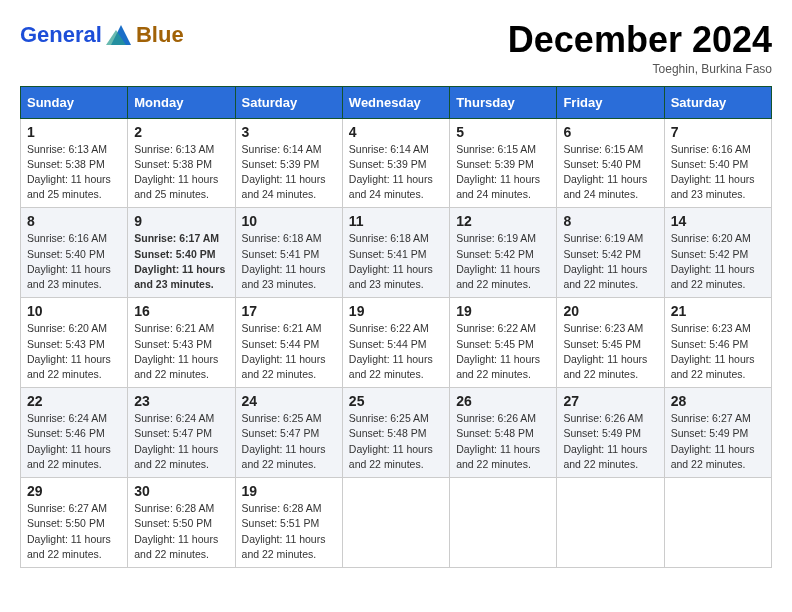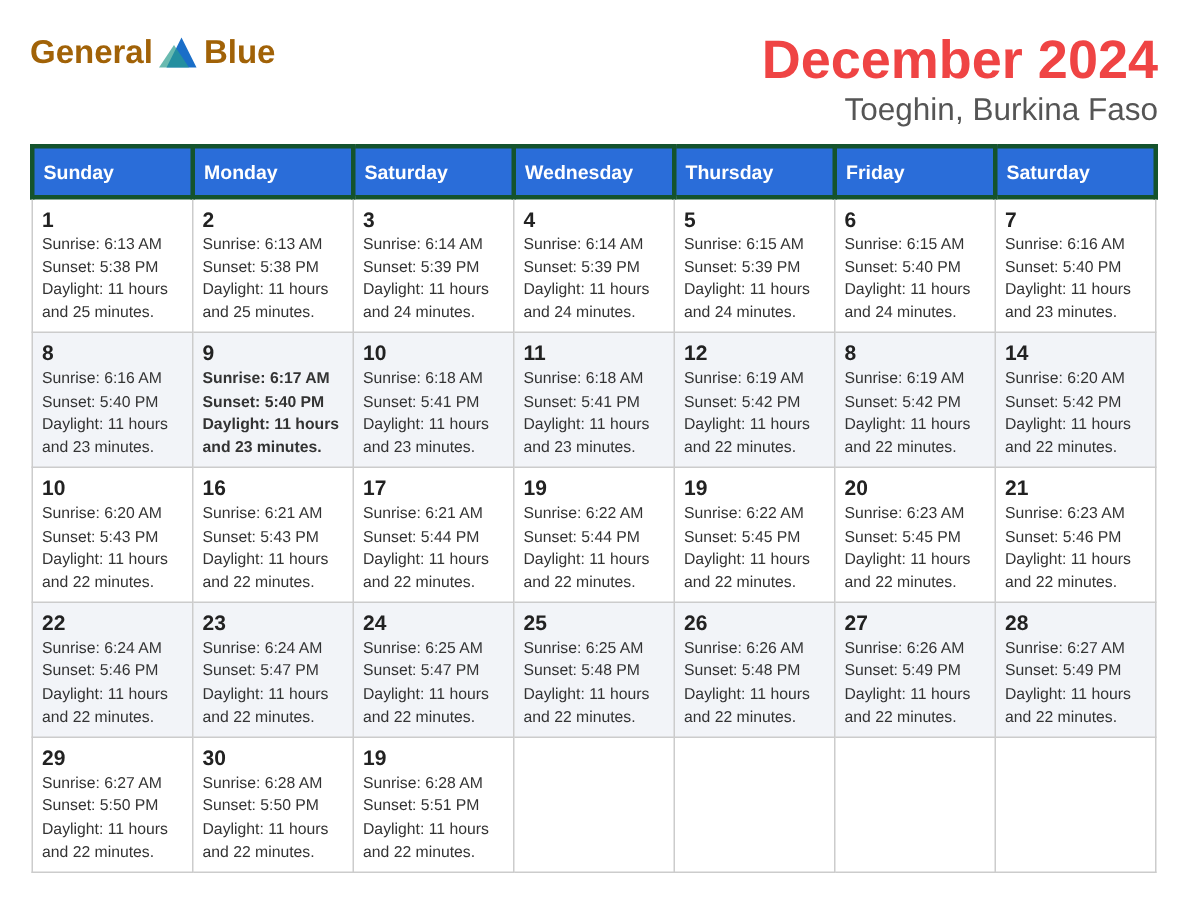--- a/index.html
+++ b/index.html
@@ -16,59 +16,59 @@
       align-items: flex-start;
       margin-bottom: 10px;
     }
     .logo {
       display: flex;
       align-items: center;
     }
     .logo-text-general {
       font-size: 22px;
       font-weight: bold;
-      color: #a16207;
+      color: #1d4ed8;
     }
     .logo-text-blue {
       font-size: 22px;
       font-weight: bold;
       color: #a16207;
     }
     .logo-icon {
       width: 30px;
       height: 30px;
       margin-left: 4px;
     }
     .title-block {
       text-align: right;
     }
     .month-title {
       font-size: 36px;
       font-weight: bold;
-      color: #ef4444;
+      color: #000000;
       line-height: 1.1;
     }
     .location-title {
-      font-size: 21px;
+      font-size: 12px;
       color: #555;
       margin-top: 2px;
     }
     table {
       width: 100%;
       border-collapse: collapse;
       font-size: 11px;
     }
     thead tr th {
       background-color: #2a6dd9;
       color: #fff;
       padding: 8px 6px;
       text-align: left;
       font-size: 13px;
       font-weight: bold;
-      border: 3px solid #14532d;
+      border: 1px solid #14532d;
     }
     tbody tr td {
       border: 1px solid #ccc;
       padding: 5px 6px;
       vertical-align: top;
       width: 107px;
       min-height: 80px;
       background: #fff;
     }
     tbody tr:nth-child(even) td {

